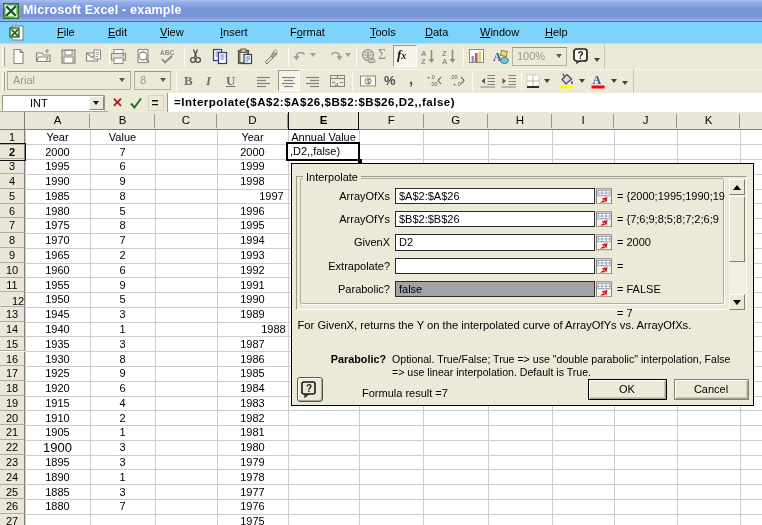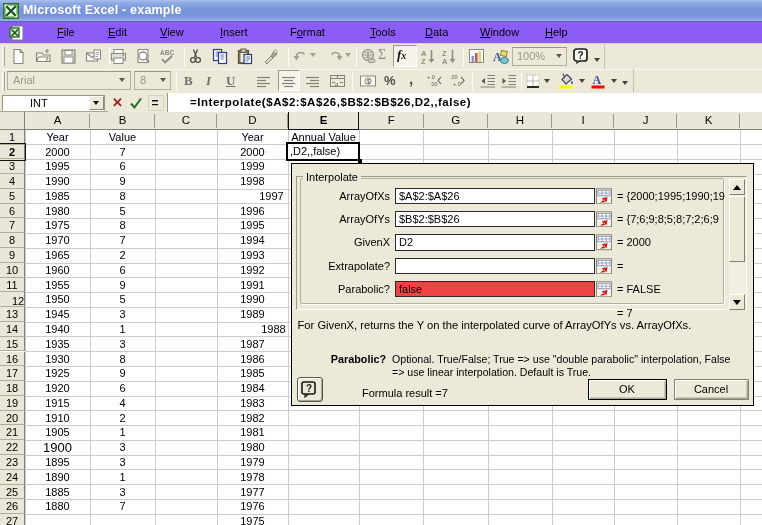--- a/index.html
+++ b/index.html
@@ -10,21 +10,21 @@
 <div class="ab" style="left:0;top:0;width:762px;height:22px;background:linear-gradient(to bottom,#a8bfee 0%,#8fa9e4 14%,#7793d9 45%,#7793d9 72%,#8aa4e2 86%,#9db5ea 93%,#5a6db8 97%,#39499b 100%);">
 <svg class="ab" style="left:3px;top:3px" width="16" height="16" viewBox="0 0 16 16">
 <rect x="0" y="0" width="16" height="16" fill="#2e6b2e"></rect>
 <rect x="1.5" y="1.5" width="13" height="13" fill="#8fce8f"></rect>
 <rect x="3" y="3" width="10" height="10" fill="#eaffea"></rect>
 <path d="M3 3 L13 13 M13 3 L3 13" stroke="#1d521d" stroke-width="2.2"></path>
 <path d="M1.5 1.5 L5 1.5 L1.5 5 Z M14.5 14.5 L11 14.5 L14.5 11 Z" fill="#d7f3d7"></path>
 </svg>
 <div class="ab" style="left:23px;top:3px;font-size:12.5px;font-weight:bold;color:#fff;letter-spacing:0.2px;">Microsoft Excel - example</div>
 </div>
-<div class="ab" style="left:0;top:22px;width:762px;height:22px;background:#8b5cf6;border-bottom:1px solid #d8d4c0;">
+<div class="ab" style="left:0;top:22px;width:762px;height:22px;background:#7dd3fc;border-bottom:1px solid #d8d4c0;">
 <svg class="ab" style="left:9px;top:3px" width="16" height="16" viewBox="0 0 16 16">
 <rect x="3" y="1" width="11" height="14" fill="#fff" stroke="#7c7c74" stroke-width="1"></rect>
 <rect x="1" y="3" width="9" height="9" fill="#d8f0d8" stroke="#2e6b2e" stroke-width="1.4"></rect>
 <path d="M2.5 4.5 L9 11 M9 4.5 L2.5 11" stroke="#1d521d" stroke-width="1.6"></path>
 </svg>
 <div class="txt" style="left:57px;top:4px;"><u>F</u>ile</div>
 <div class="txt" style="left:108px;top:4px;"><u>E</u>dit</div>
 <div class="txt" style="left:160px;top:4px;"><u>V</u>iew</div>
 <div class="txt" style="left:220px;top:4px;"><u>I</u>nsert</div>
 <div class="txt" style="left:290px;top:4px;">F<u>o</u>rmat</div>
@@ -240,21 +240,21 @@
 <div class="ab" style="left:89px;top:95.5px;width:15px;height:14.5px;background:#ece9d8;border:1px solid #fff;border-right-color:#8a8774;border-bottom-color:#8a8774;"></div>
 <div class="ab" style="left:93px;top:101px;width:0;height:0;border:3.5px solid transparent;border-top:4.5px solid #111;"></div>
 <div class="ab" style="left:108px;top:94px;width:59px;height:18px;background:#ece9d8;"></div>
 <div class="ab" style="left:112px;top:95px;font-size:13px;font-weight:bold;color:#a02020;">✕</div>
 <svg class="ab" style="left:129px;top:96px" width="14" height="14" viewBox="0 0 14 14">
     <path d="M2 7.5 L5.5 11.5 L12 2.5" fill="none" stroke="#207020" stroke-width="2"></path>
   </svg>
 <div class="ab" style="left:148px;top:94.5px;width:16px;height:16px;background:#ece9d8;border:1px solid #d6d2c0;"></div>
 <div class="ab" style="left:151.5px;top:96px;font-size:12px;font-weight:bold;color:#111;">=</div>
 <div class="ab" style="left:167px;top:93px;width:595px;height:18.5px;background:#fff;border-left:1px solid #9a967f;"></div>
-<div class="ab" style="left:174px;top:96px;font-size:11.5px;font-weight:bold;color:#000;letter-spacing:0.53px;margin-left:16px;">=Interpolate($A$2:$A$26,$B$2:$B$26,D2,,false)</div>
+<div class="ab" style="left:174px;top:96px;font-size:11.5px;font-weight:bold;color:#000;letter-spacing:0.53px;">=Interpolate($A$2:$A$26,$B$2:$B$26,D2,,false)</div>
 <div class="ab" style="left:0;top:112px;width:762px;height:413px;background:#fff;overflow:hidden;">
 <div class="ab" style="left:0;top:0;width:762px;height:17.80000000000001px;background:#eae7d8;border-bottom:1px solid #808080;"></div>
 <div class="ab" style="left:0;top:0;width:25px;height:17.80000000000001px;background:#eae7d8;border-right:1px solid #808080;border-bottom:1px solid #808080;"></div>
 <div class="txt" style="left:25px;top:1.5px;width:65px;text-align:center;font-size:11.5px;">A</div>
 <div class="ab" style="left:89px;top:2px;width:1px;height:13.800000000000011px;background:#999685;"></div>
 <div class="txt" style="left:90px;top:1.5px;width:65px;text-align:center;font-size:11.5px;">B</div>
 <div class="ab" style="left:154px;top:2px;width:1px;height:13.800000000000011px;background:#999685;"></div>
 <div class="txt" style="left:155px;top:1.5px;width:62px;text-align:center;font-size:11.5px;">C</div>
 <div class="ab" style="left:216px;top:2px;width:1px;height:13.800000000000011px;background:#999685;"></div>
 <div class="txt" style="left:217px;top:1.5px;width:71px;text-align:center;font-size:11.5px;">D</div>
@@ -494,21 +494,21 @@
 <div class="ab" style="left:103px;top:93.5px;width:200px;height:16.5px;background:#fff;border:1px solid #2a2a2a;font-size:11px;line-height:15px;padding-left:3px;"></div>
 <svg class="ab" style="left:304px;top:93.5px" width="16" height="16.5" viewBox="0 0 16 16">
       <rect x="0.5" y="0.5" width="15" height="15" fill="#f4f2ea" stroke="#8a8876"></rect>
       <rect x="2" y="2" width="12" height="5.5" fill="#fff" stroke="#7a88b8" stroke-width=".8"></rect>
       <path d="M2 4.8 h12 M6 2 v5.5 M10 2 v5.5" stroke="#7a88b8" stroke-width=".7"></path>
       <path d="M11.5 8.5 L4 14.5 L9.5 13.8 L5.8 10.2 Z" fill="#cc1111"></path>
       <path d="M11.5 8.5 L10.5 14 L8 11.5 Z" fill="#cc1111"></path>
     </svg>
 <div class="ab" style="left:325px;top:93.5px;width:110px;height:16px;line-height:16px;overflow:hidden;font-size:11px;">=</div>
 <div class="ab" style="left:-22px;top:116.8px;width:120px;height:16px;line-height:16px;text-align:right;font-size:11px;">Parabolic?</div>
-<div class="ab" style="left:103px;top:116.8px;width:200px;height:16.5px;background:#ef4444;border:1px solid #2a2a2a;font-size:11px;line-height:15px;padding-left:3px;">false</div>
+<div class="ab" style="left:103px;top:116.8px;width:200px;height:16.5px;background:#a3a3a3;border:1px solid #2a2a2a;font-size:11px;line-height:15px;padding-left:3px;">false</div>
 <svg class="ab" style="left:304px;top:116.8px" width="16" height="16.5" viewBox="0 0 16 16">
       <rect x="0.5" y="0.5" width="15" height="15" fill="#f4f2ea" stroke="#8a8876"></rect>
       <rect x="2" y="2" width="12" height="5.5" fill="#fff" stroke="#7a88b8" stroke-width=".8"></rect>
       <path d="M2 4.8 h12 M6 2 v5.5 M10 2 v5.5" stroke="#7a88b8" stroke-width=".7"></path>
       <path d="M11.5 8.5 L4 14.5 L9.5 13.8 L5.8 10.2 Z" fill="#cc1111"></path>
       <path d="M11.5 8.5 L10.5 14 L8 11.5 Z" fill="#cc1111"></path>
     </svg>
 <div class="ab" style="left:325px;top:116.8px;width:110px;height:16px;line-height:16px;overflow:hidden;font-size:11px;">= FALSE</div>
 <div class="ab" style="left:436.5px;top:14.5px;width:16.5px;height:130.5px;background:#f1efe2;"></div>
 <div class="ab" style="left:436.5px;top:14.5px;width:16.5px;height:16px;background:#ece9d8;border:1px solid #fff;border-right-color:#84816d;border-bottom-color:#84816d;"></div>

